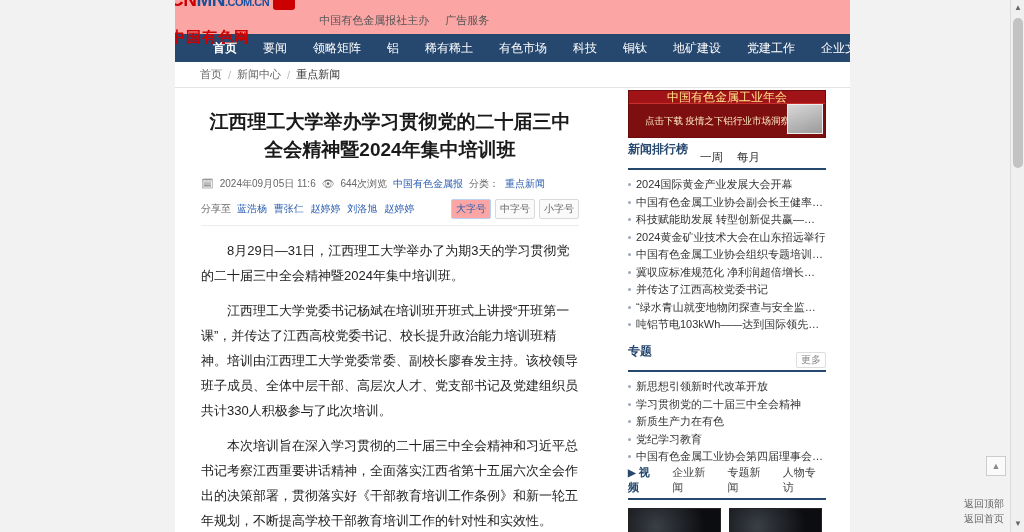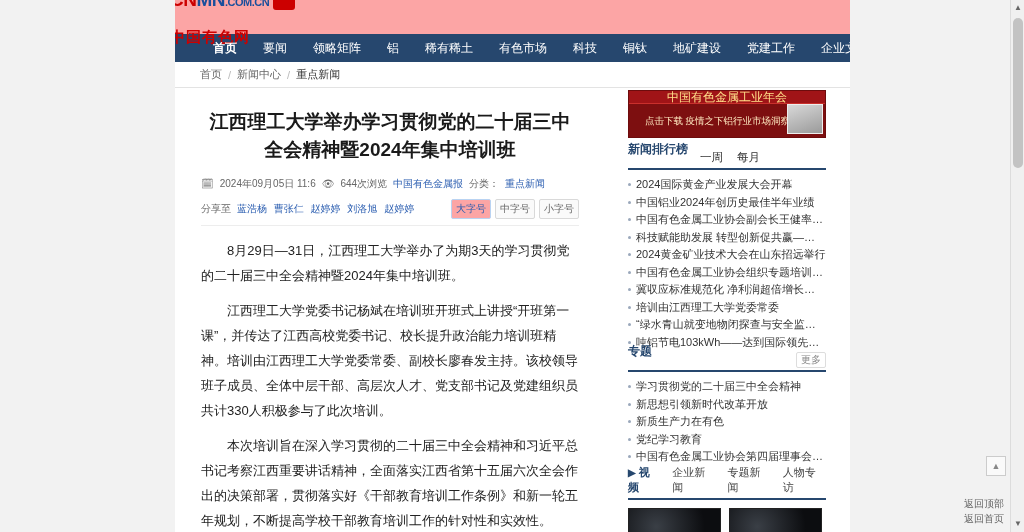--- a/index.html
+++ b/index.html
@@ -178,20 +178,24 @@
 
   <div class="header-top">
     <div class="logo-wrap">
       <div class="logo-cn">
         <div class="logo-main">
           <span>CN</span><span class="blue">MN</span><span style="font-size:11px;color:#1a4f9c;">.COM.CN</span>
         </div>
         <div class="logo-sub">中国有色网</div>
       </div>
       <div class="logo-badge">有色</div>
+    </div>
+    <div class="header-links">
+      <span>中国有色金属报社主办</span>
+      <span>广告服务</span>
     </div>
   </div>
 
   <div class="navbar">
     <a href="#">首页</a>
     <a href="#">要闻</a>
     <a href="#">领略矩阵</a>
     <a href="#">铝</a>
     <a href="#">稀有稀土</a>
     <a href="#">有色市场</a>
@@ -256,40 +260,39 @@
   </div>
 
   <div class="panel" style="top:146px;">
     <div class="panel-head">
       <span class="title">新闻排行榜</span>
       <span class="tab">一周</span>
       <span class="tab">每月</span>
     </div>
     <ul class="news-list">
       <li>2024国际黄金产业发展大会开幕</li>
-      <li>中国铝业2024年创历史最佳半年业绩</li>
       <li>中国有色金属工业协会副会长王健率队赴非洲专题…</li>
       <li>科技赋能助发展 转型创新促共赢——矿冶集团中…</li>
       <li>2024黄金矿业技术大会在山东招远举行</li>
       <li>中国有色金属工业协会组织专题培训助力加快形成…</li>
       <li>冀収应标准规范化 净利润超倍增长进度完成 中金岭…</li>
-      <li>培训由江西理工大学党委常委</li>
+      <li>并传达了江西高校党委书记</li>
       <li>“绿水青山就变地物闭探查与安全监测预警系统研…</li>
       <li>吨铝节电103kWh——达到国际领先水平 “铝电…</li>
     </ul>
   </div>
 
   <div class="panel" style="top:348px;">
     <div class="panel-head">
       <span class="title">专题</span>
       <span class="more">更多</span>
     </div>
     <ul class="news-list">
+      <li>新思想引领新时代改革开放</li>
       <li>学习贯彻党的二十届三中全会精神</li>
-      <li>新思想引领新时代改革开放</li>
       <li>新质生产力在有色</li>
       <li>党纪学习教育</li>
       <li>中国有色金属工业协会第四届理事会第六次会议暨…</li>
     </ul>
   </div>
 
   <div class="panel" style="top:478px;">
     <div class="video-tabs">
       <span class="vt active">
         <span class="vid-icon">▶</span>

